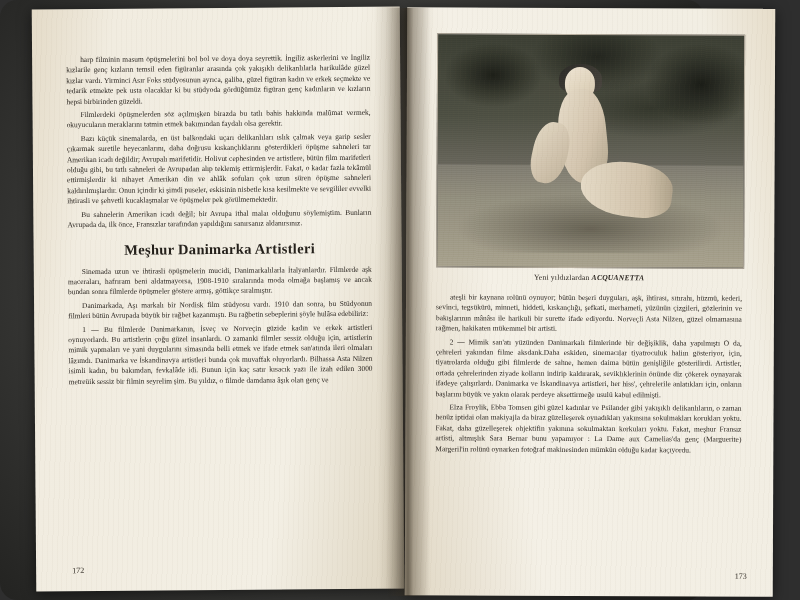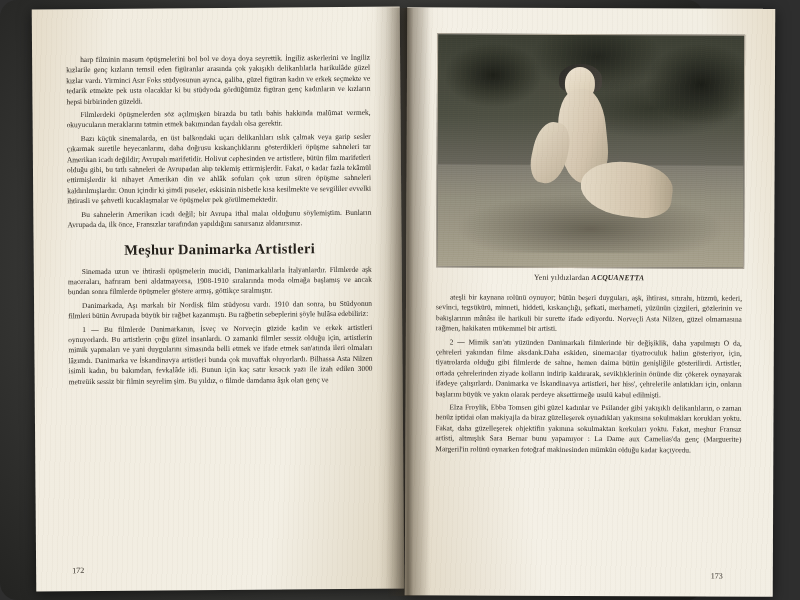--- a/index.html
+++ b/index.html
@@ -99,21 +99,21 @@
 
   .folio {
     position: absolute;
     bottom: 16px;
     font-size: 8px;
     color: #2f2a23;
     font-family: "Liberation Serif", serif;
   }
 
   .folio-left { left: 36px; }
-  .folio-right { right: 50px; margin-top: 6px; }
+  .folio-right { right: 26px; margin-top: 6px; }
 
   
   .photo-frame {
     width: 306px;
     height: 232px;
     margin: 12px auto 0 auto;
     background: #4a4a48;
     border: 1px solid #b9b0a0;
     position: relative;
     overflow: hidden;

